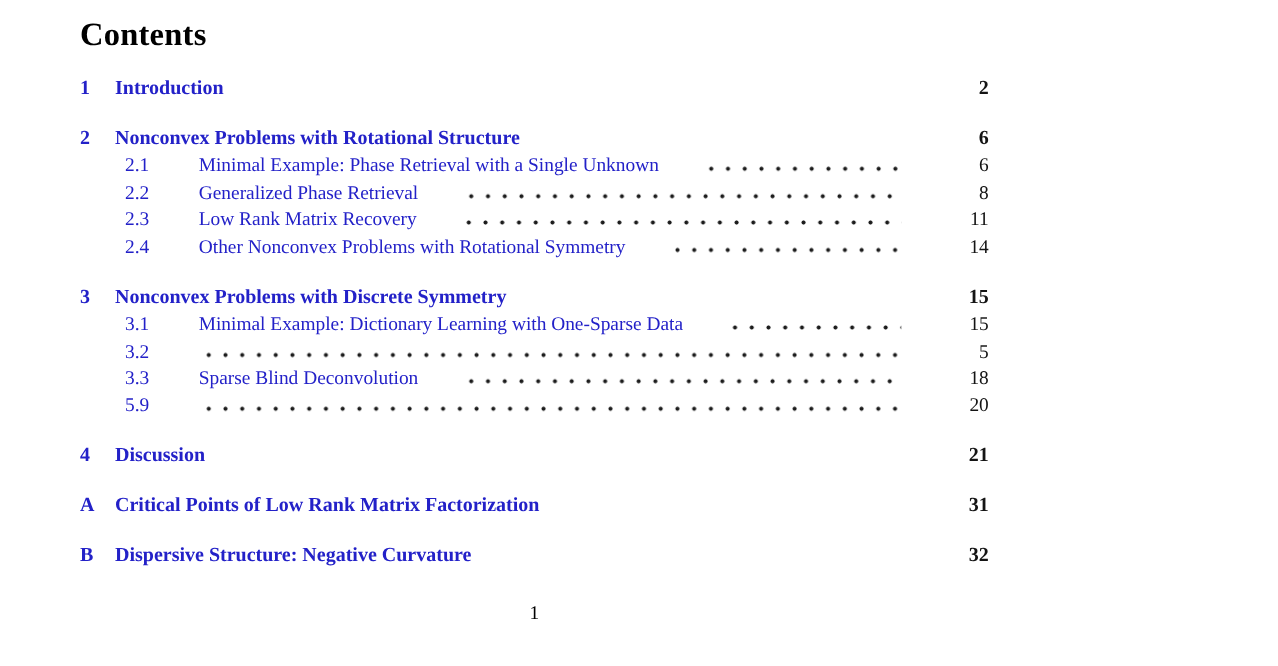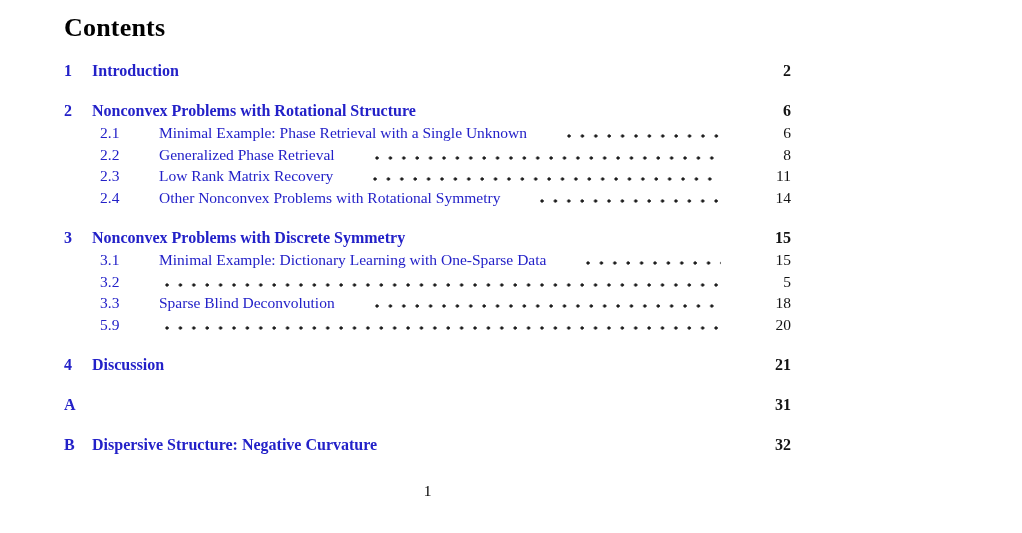--- a/index.html
+++ b/index.html
@@ -138,20 +138,21 @@
     <span class="pnum">20</span>
   </div>
       <div class="row level0">
     <span class="num">4</span>
     <span class="title">Discussion</span>
     <span class="leader"></span>
     <span class="pnum">21</span>
   </div>
       <div class="row level0">
     <span class="num">A</span>
+    <span class="title">Critical Points of Low Rank Matrix Factorization</span>
     <span class="leader"></span>
     <span class="pnum">31</span>
   </div>
       <div class="row level0">
     <span class="num">B</span>
     <span class="title">Dispersive Structure: Negative Curvature</span>
     <span class="leader"></span>
     <span class="pnum">32</span>
   </div>
     </div>

